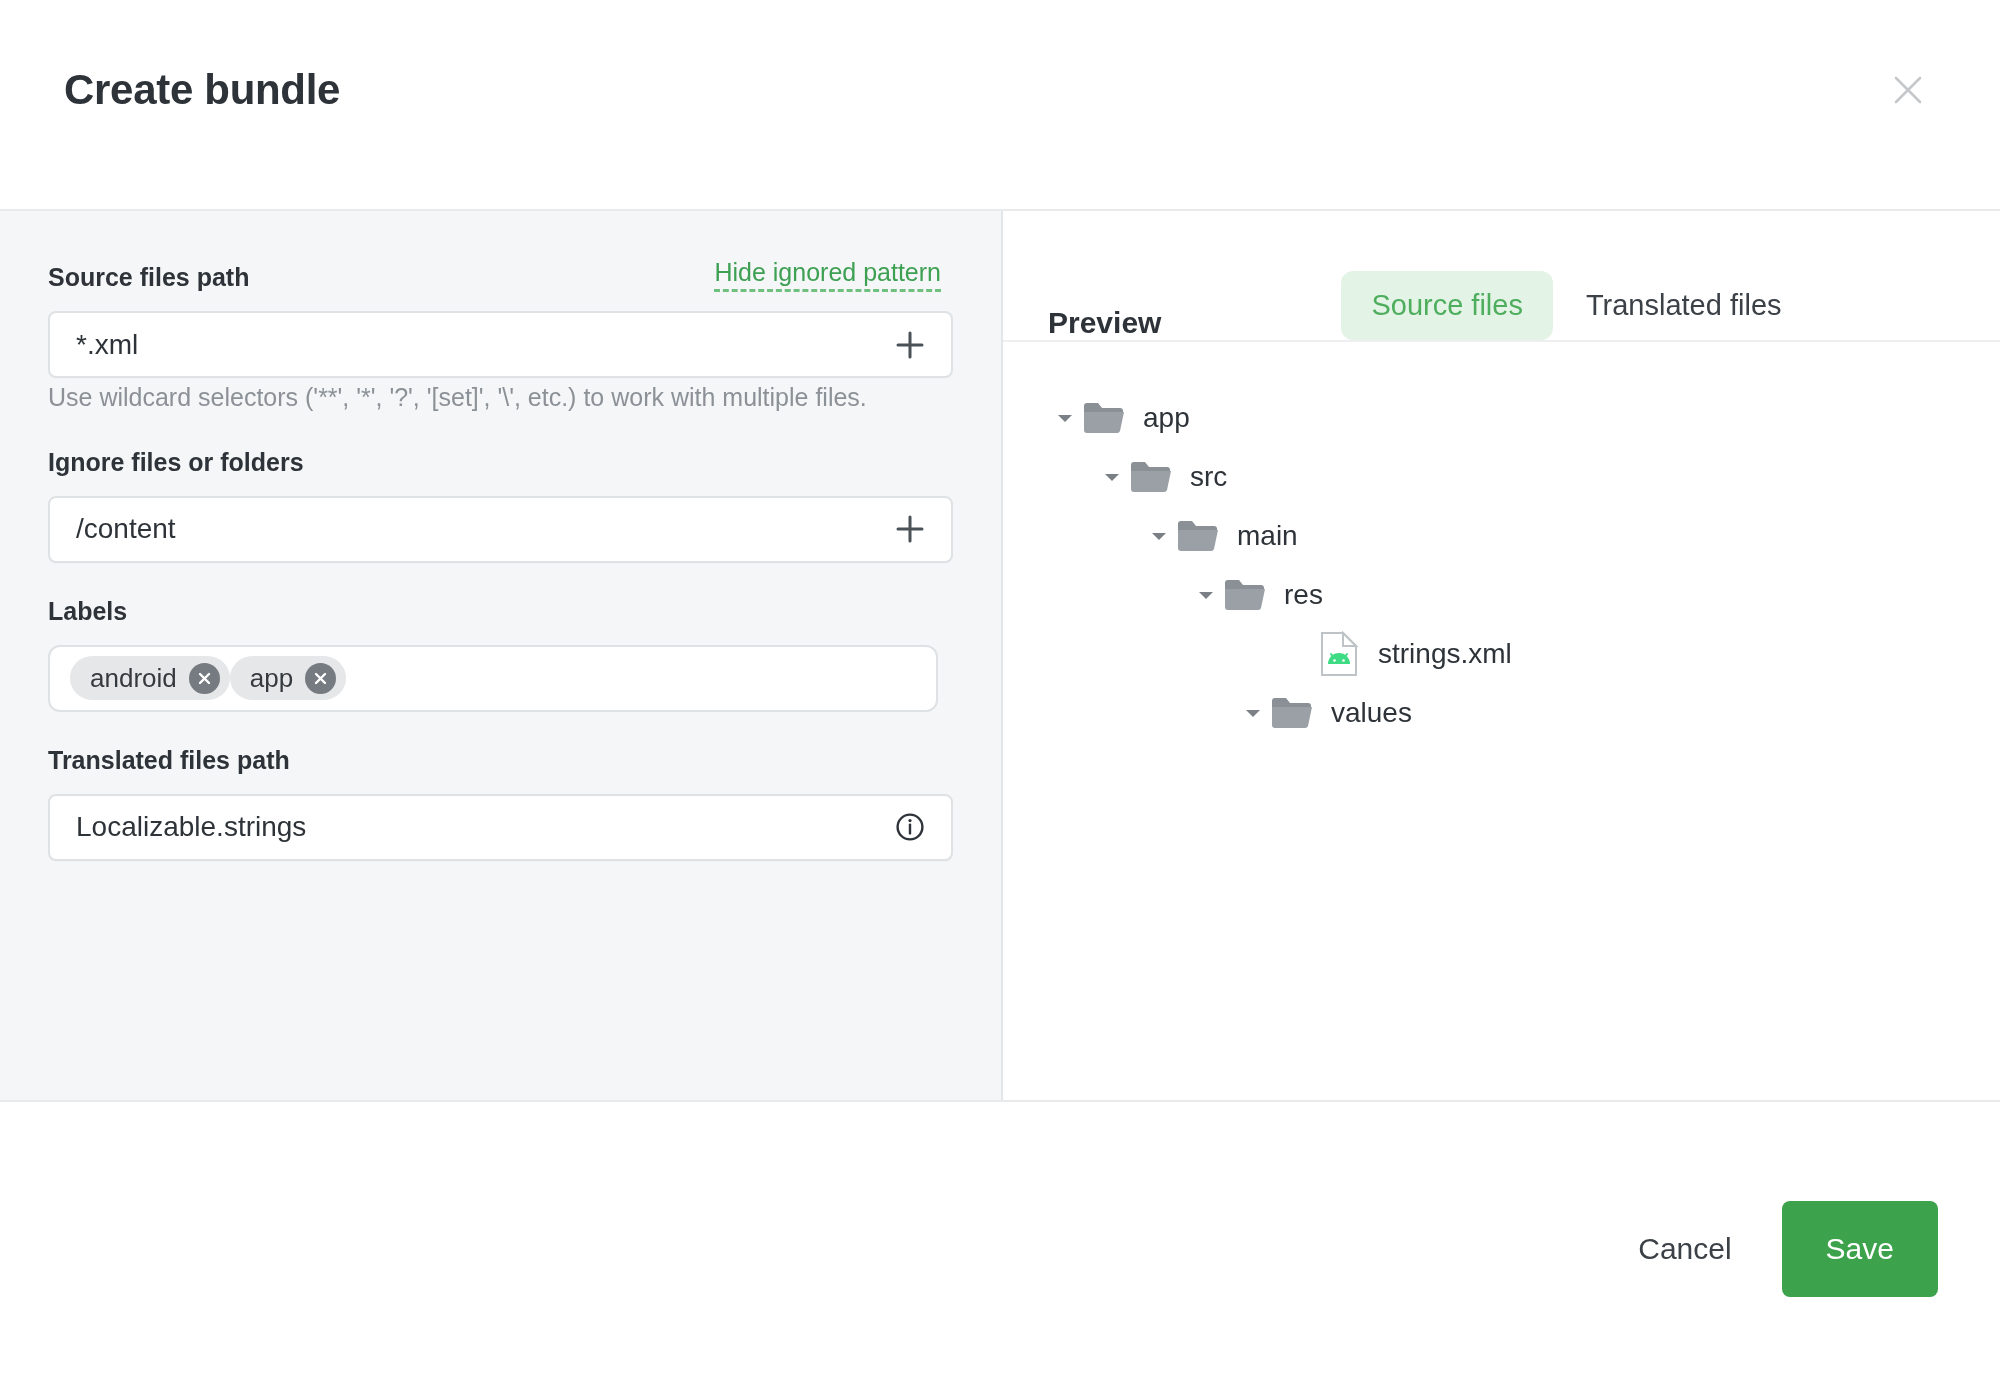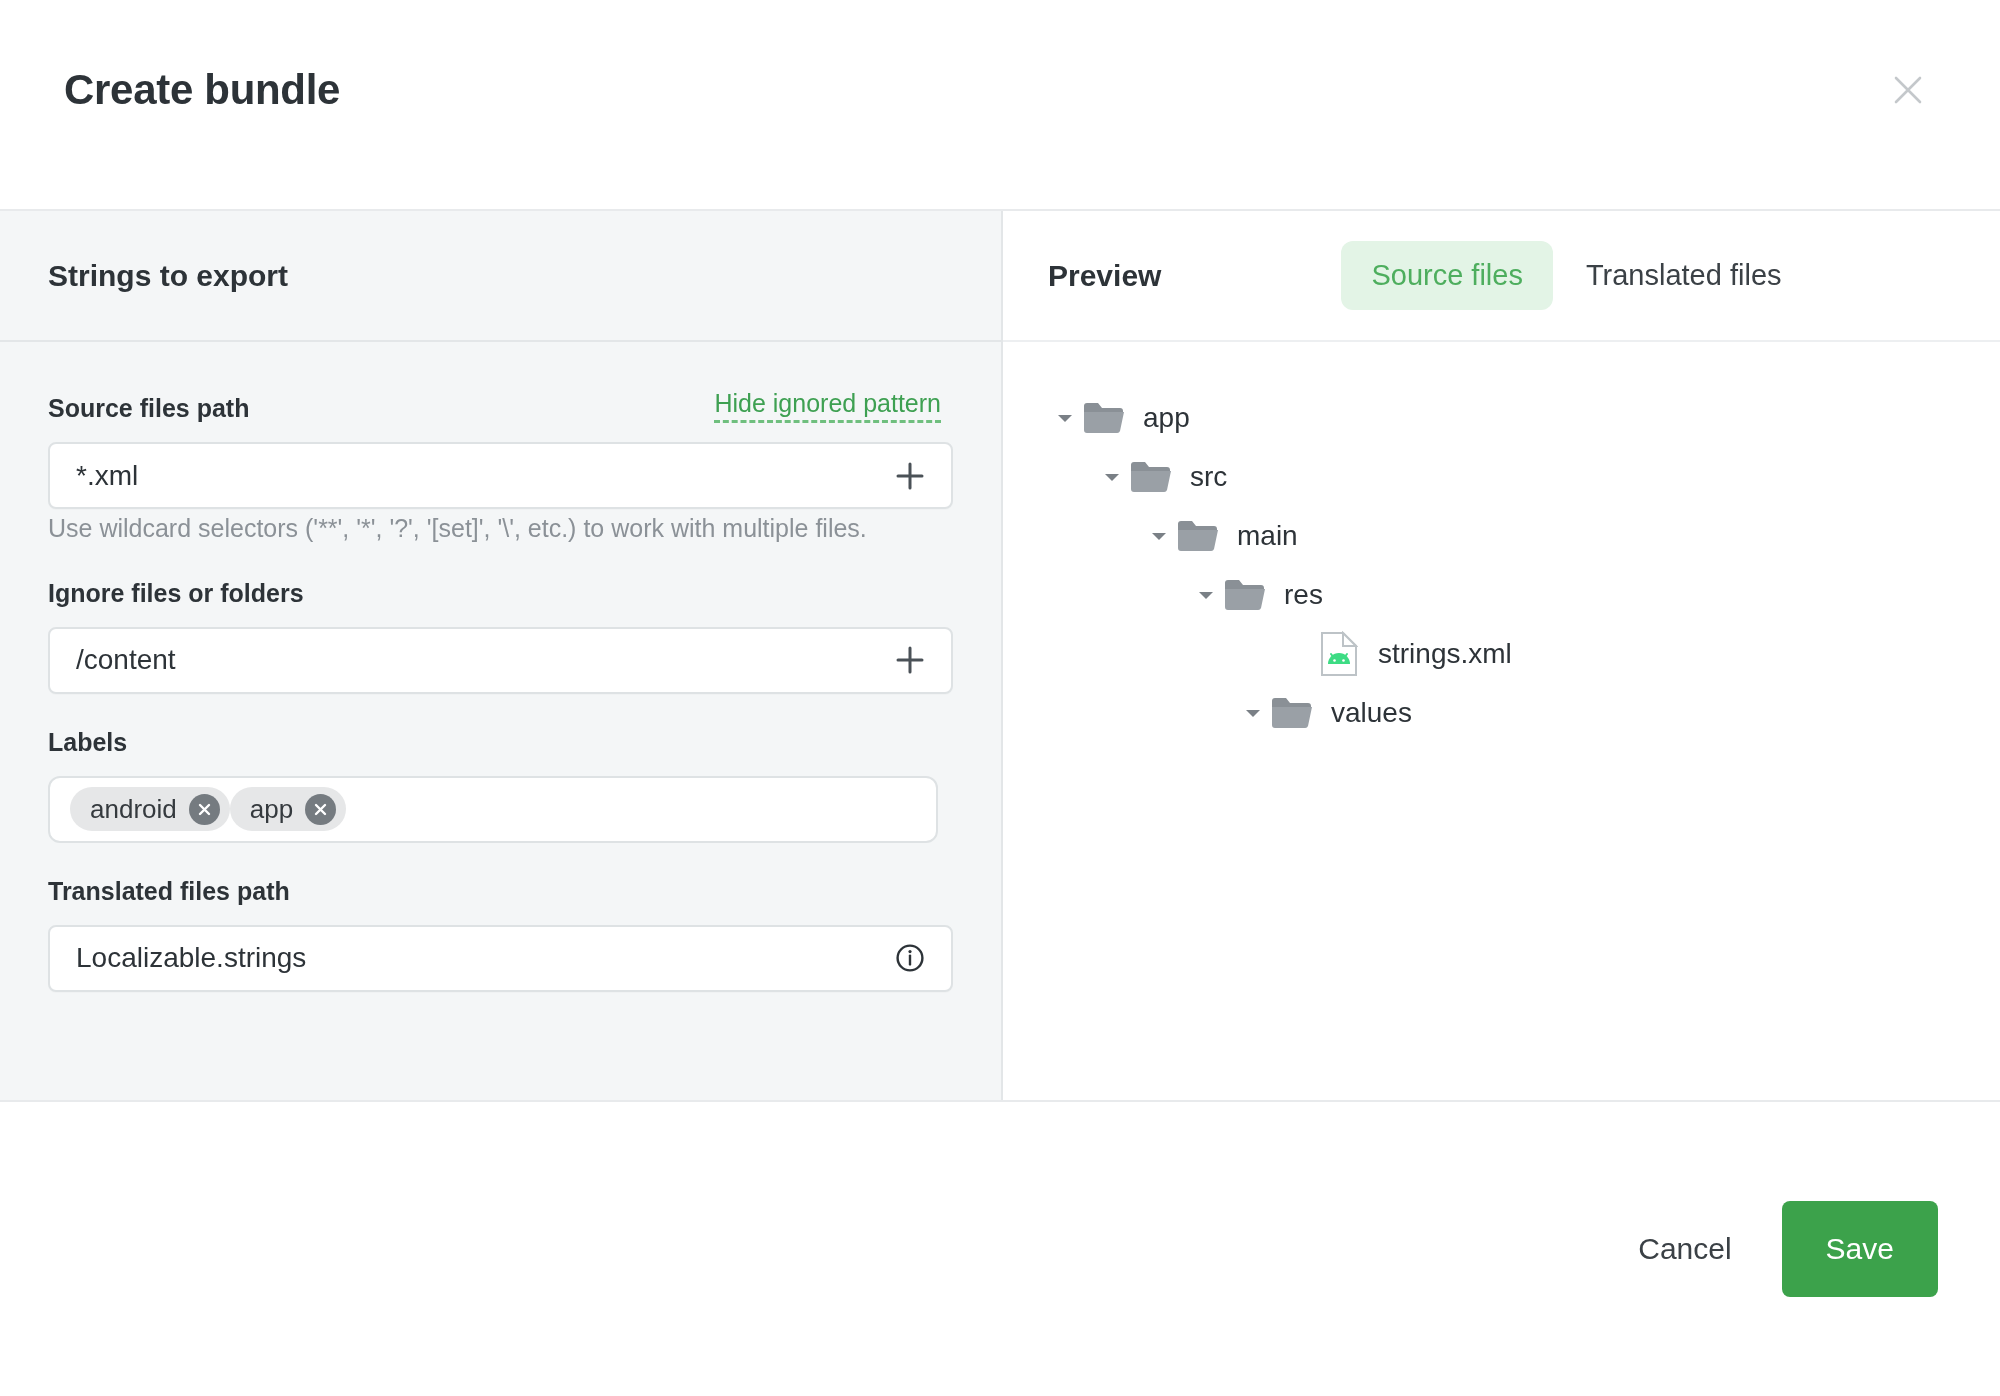--- a/index.html
+++ b/index.html
@@ -195,21 +195,21 @@
   .right-panel {
     flex: 1 1 auto;
     background: #ffffff;
     display: flex;
     flex-direction: column;
   }
   .right-head {
     height: 131px;
     flex: 0 0 131px;
     display: flex;
-    align-items: center;
+    align-items: flex-end;
     padding-left: 45px;
     border-bottom: 2px solid #EDEFF1;
   }
   .preview-label {
     font-size: 30px;
     font-weight: 700;
     color: #2D3338;
   }
   .tabs {
     display: flex;
@@ -305,23 +305,20 @@
     <button class="close-btn">
       <svg width="36" height="36" viewBox="0 0 36 36" aria-hidden="true">
         <path d="M6 6 L30 30 M30 6 L6 30" stroke="#C4C8CB" stroke-width="2.6" stroke-linecap="round" fill="none"></path>
       </svg>
     </button>
   </div>
 
   <div class="modal-body">
 
     <div class="left-panel">
-      <div class="left-head">
-        <div class="left-head-title">Strings to export</div>
-      </div>
 
       <div class="left-content">
 
         <div class="field-block">
           <div class="field-label-row">
             <span class="field-label">Source files path</span>
             <span class="link-toggle">Hide ignored pattern</span>
           </div>
           <div class="input-box">
             <span class="input-value">*.xml</span>

